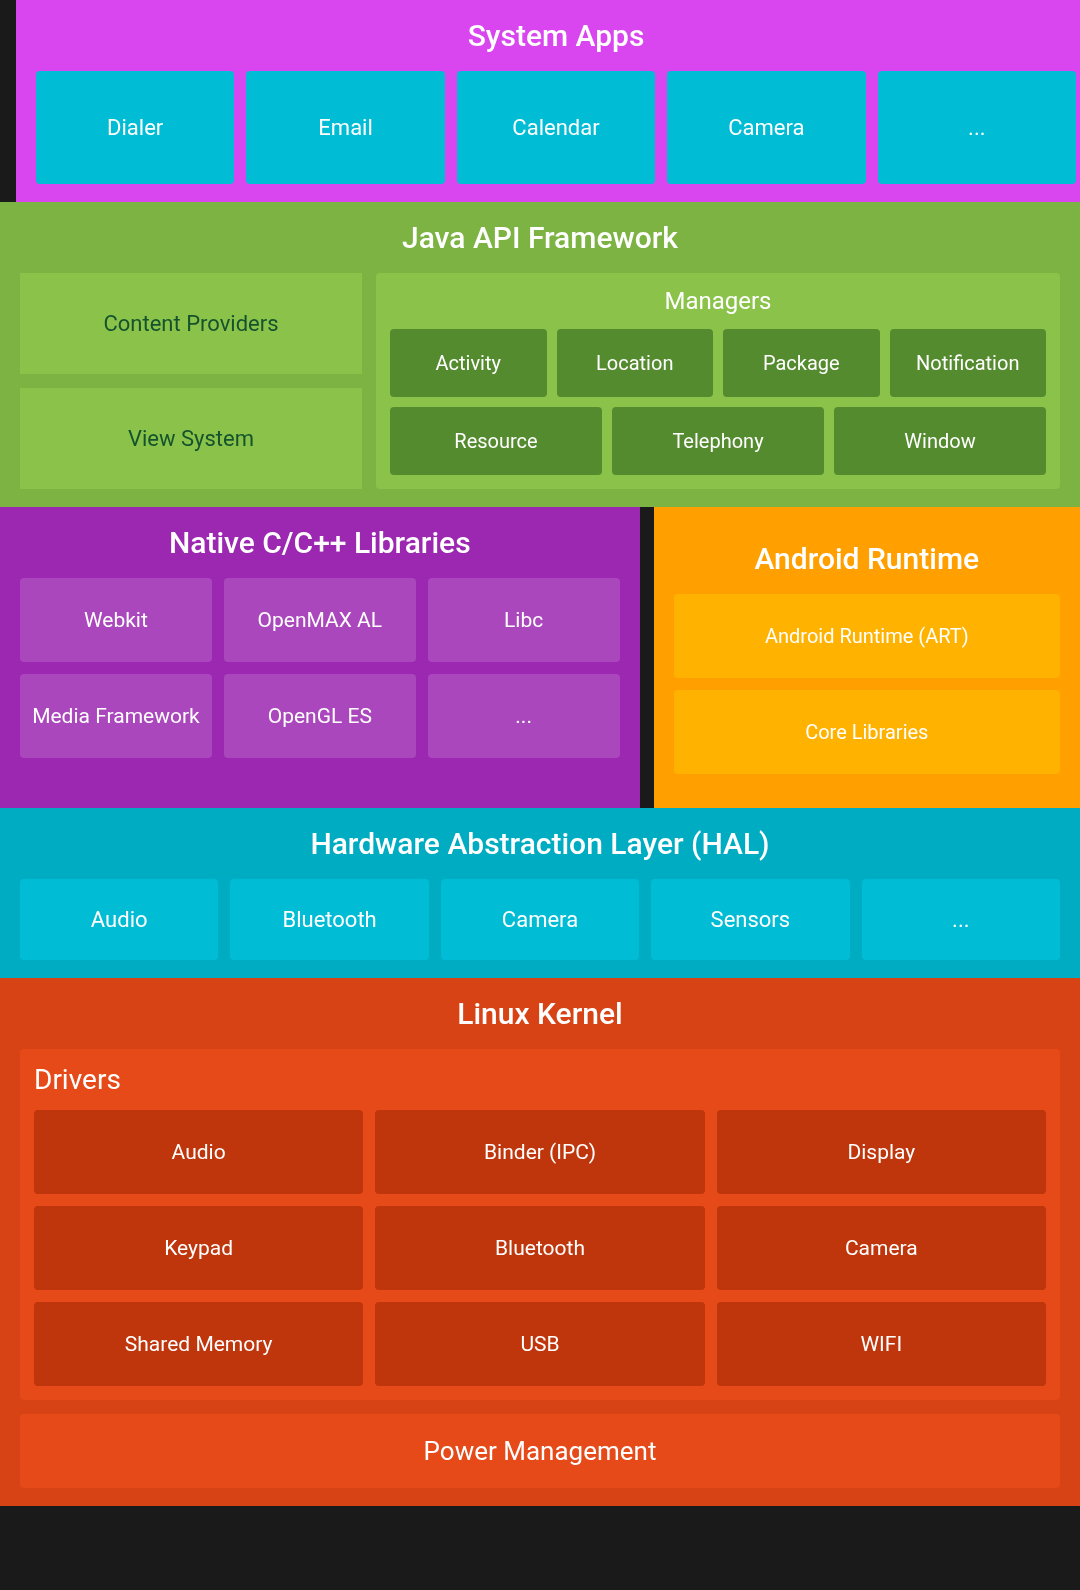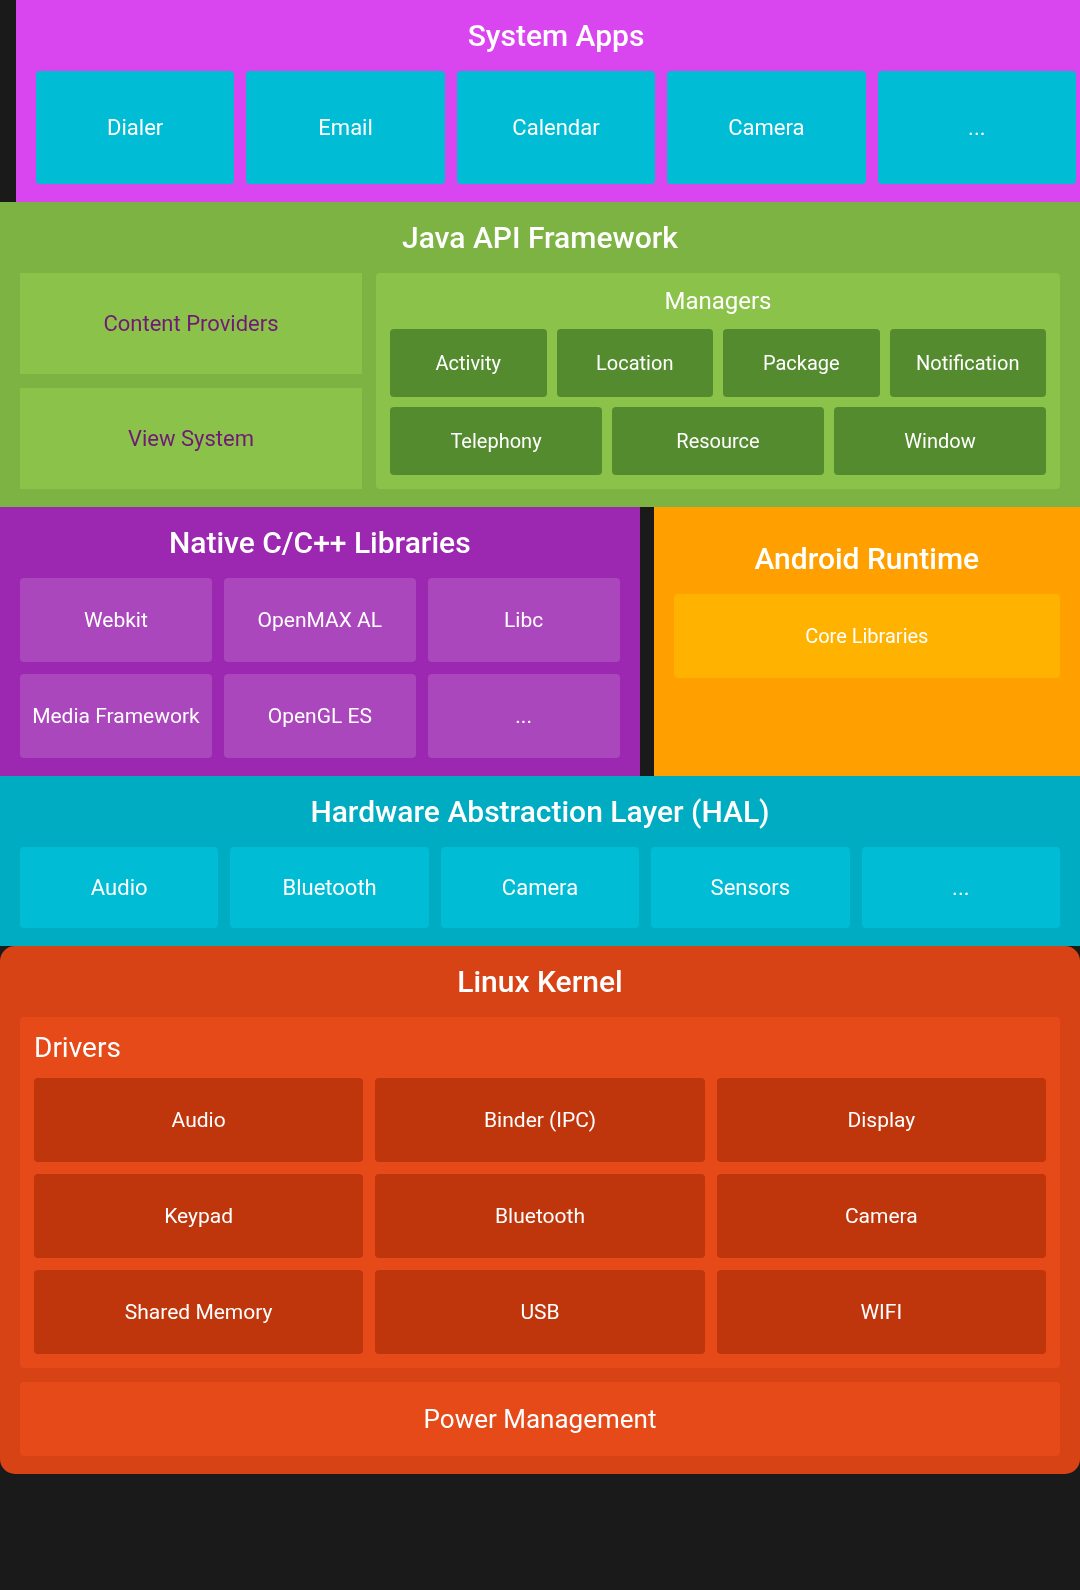--- a/index.html
+++ b/index.html
@@ -70,21 +70,21 @@
       gap: 14px;
     }
 
     .java-api-card {
       background: #8BC34A;
       border-radius: 0;
       padding: 30px 10px;
       display: flex;
       align-items: center;
       justify-content: center;
-      color: #701a75;
+      color: #14532d;
       font-size: 22px;
       font-weight: 400;
       flex: 1;
     }
 
     .managers-box {
       background: #8BC34A;
       border-radius: 4px;
       padding: 14px;
       display: flex;
@@ -203,21 +203,20 @@
       align-items: center;
       justify-content: center;
       color: white;
       font-size: 22px;
       font-weight: 400;
     }
 
     
     .layer-linux {
       background: #D84315;
-      border-radius: 15px;
     }
 
     .drivers-box {
       background: #E64A19;
       border-radius: 4px;
       padding: 14px;
       display: flex;
       flex-direction: column;
       gap: 10px;
     }
@@ -280,22 +279,22 @@
     </div>
     <div class="managers-box">
       <div class="managers-title">Managers</div>
       <div class="managers-row managers-row-1">
         <div class="manager-card">Activity</div>
         <div class="manager-card">Location</div>
         <div class="manager-card">Package</div>
         <div class="manager-card">Notification</div>
       </div>
       <div class="managers-row managers-row-2">
+        <div class="manager-card">Resource</div>
         <div class="manager-card">Telephony</div>
-        <div class="manager-card">Resource</div>
         <div class="manager-card">Window</div>
       </div>
     </div>
   </div>
 </div>
 
 <div class="layer-native">
   <div class="native-cpp-box">
     <div class="layer-title">Native C/C++ Libraries</div>
     <div style="height:14px"></div>
@@ -305,20 +304,21 @@
       <div class="native-card">Libc</div>
       <div class="native-card">Media Framework</div>
       <div class="native-card">OpenGL ES</div>
       <div class="native-card">...</div>
     </div>
   </div>
   <div class="android-runtime-box">
     <div class="layer-title">Android Runtime</div>
     <div style="height:14px"></div>
     <div class="runtime-grid">
+      <div class="runtime-card">Android Runtime (ART)</div>
       <div class="runtime-card">Core Libraries</div>
     </div>
   </div>
 </div>
 
 <div class="layer layer-hal">
   <div class="layer-title">Hardware Abstraction Layer (HAL)</div>
   <div class="hal-grid">
     <div class="hal-card">Audio</div>
     <div class="hal-card">Bluetooth</div>

